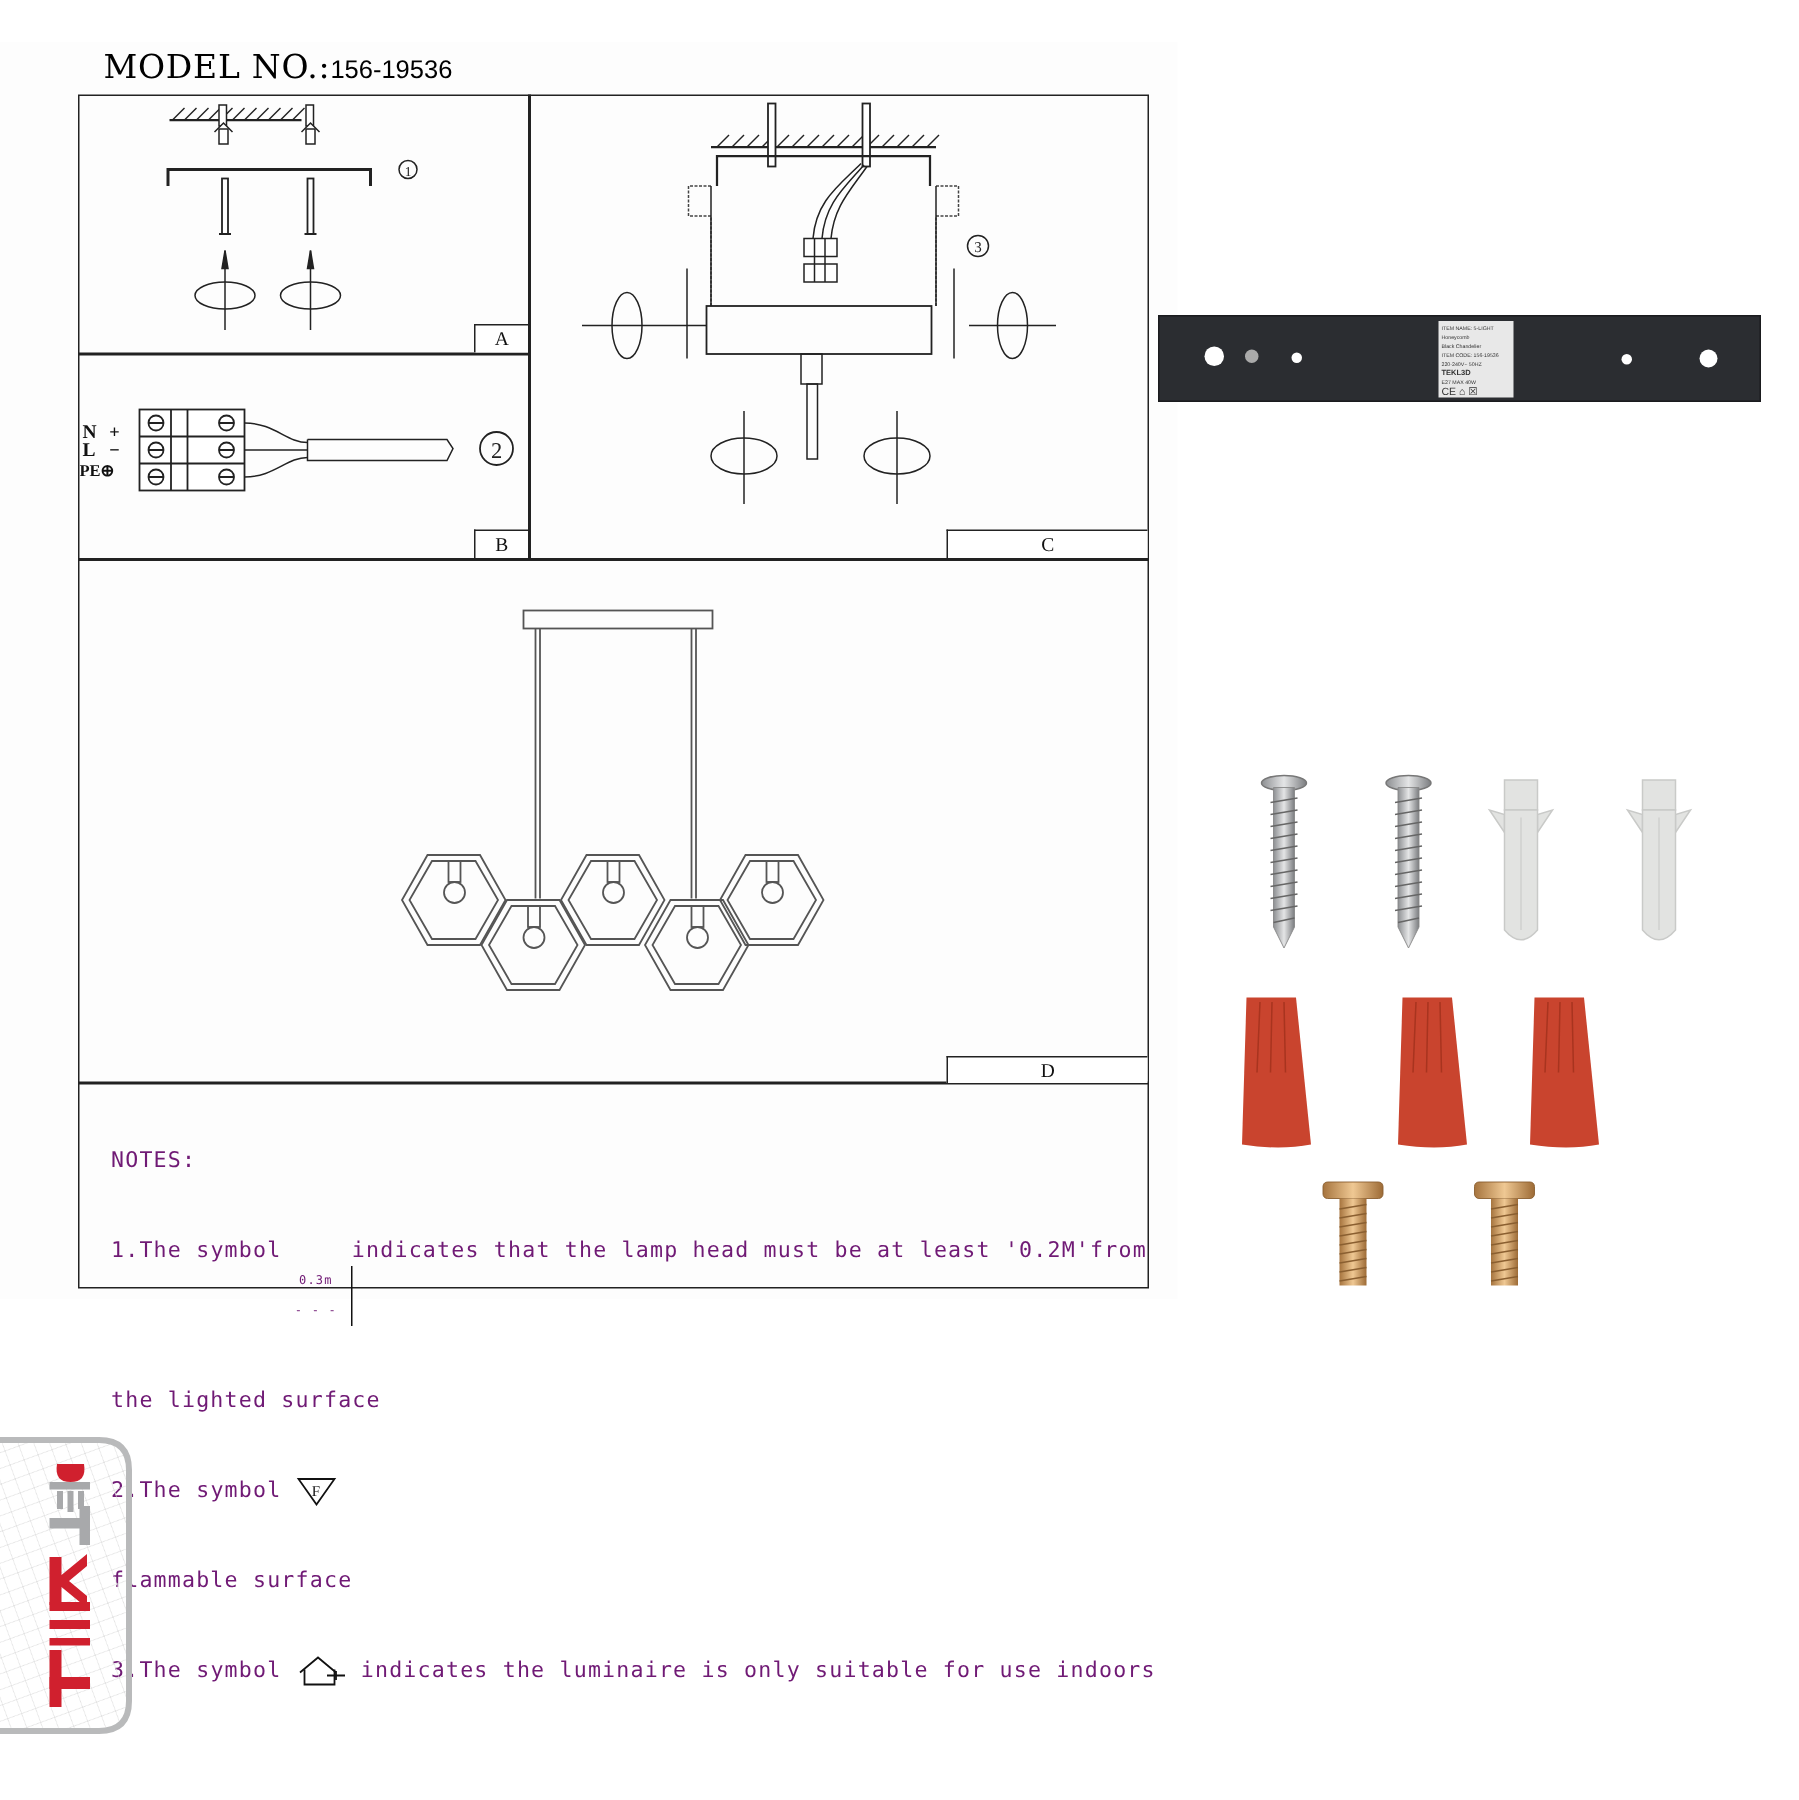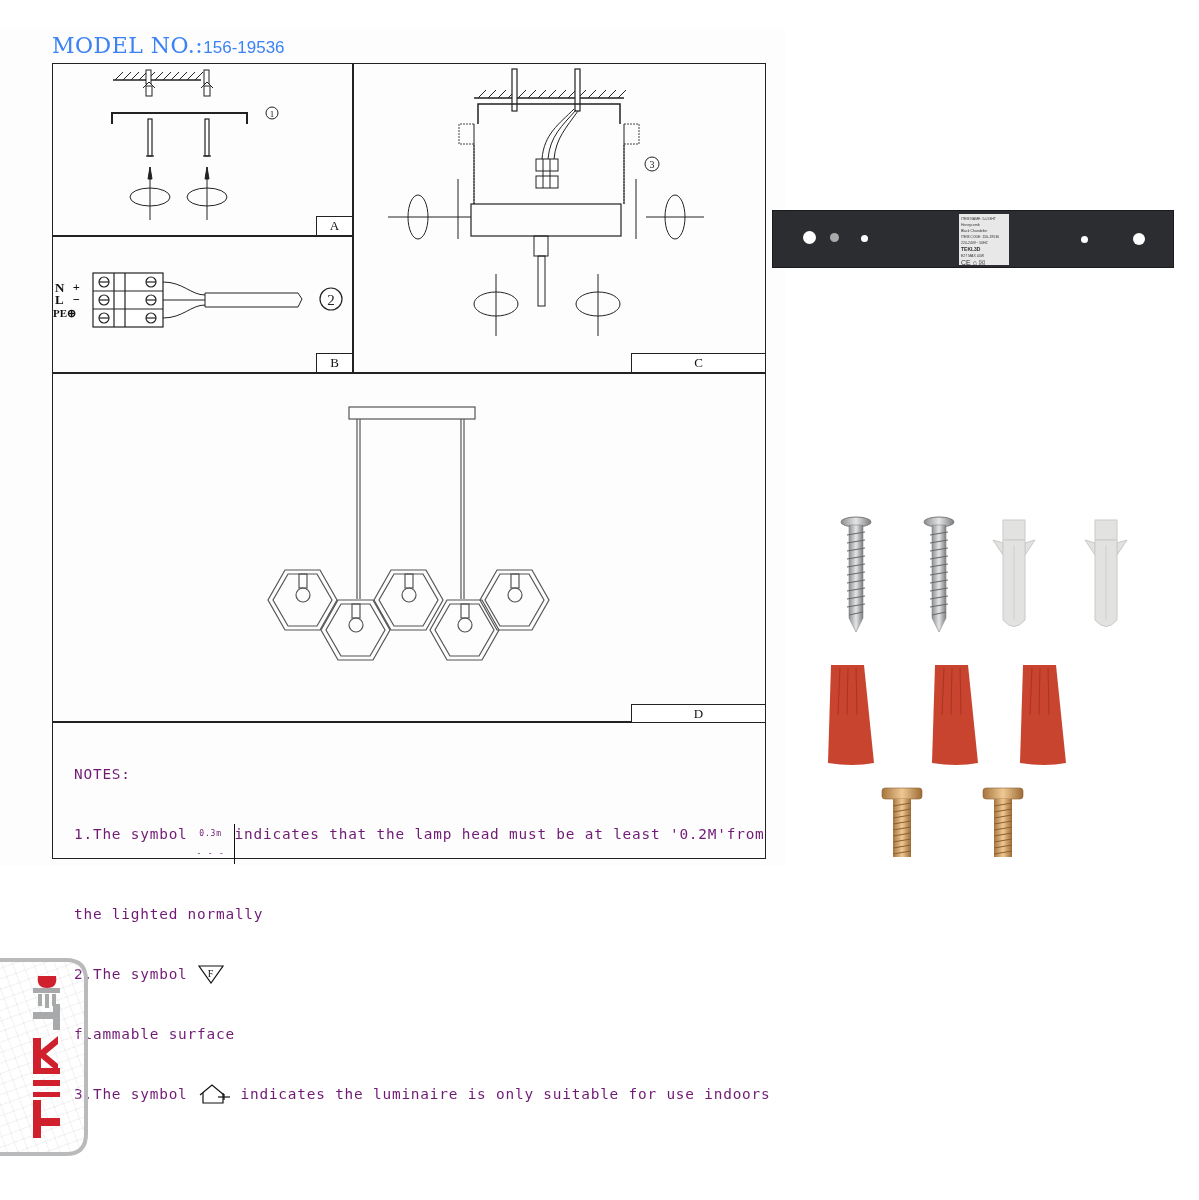--- a/index.html
+++ b/index.html
@@ -1,19 +1,19 @@
 <!DOCTYPE html>
 <html><head>
 <meta charset="utf-8">
 <style>
   html,body{margin:0;padding:0;background:#ffffff;}
   body{width:1199px;height:1200px;position:relative;overflow:hidden;font-family:"DejaVu Sans Mono","Liberation Mono",monospace;color:#111;}
   .abs{position:absolute;}
   .doc-bg{left:0;top:28px;width:785px;height:838px;background:#fdfdfd;}
-  .model{left:52px;top:33px;font-family:"DejaVu Serif","Liberation Serif",serif;font-size:22px;letter-spacing:0.5px;color:#3b82f6;}
+  .model{left:69px;top:33px;font-family:"DejaVu Serif","Liberation Serif",serif;font-size:22px;letter-spacing:0.5px;color:#000000;}
   .model .num{font-family:"Liberation Sans",sans-serif;font-size:17px;letter-spacing:0;}
   .frame{border:1.5px solid #222;box-sizing:border-box;}
   .panel-label{position:absolute;border:1.5px solid #222;border-right:none;border-bottom:none;background:#fff;font-family:"Liberation Serif",serif;font-size:13px;text-align:center;line-height:18px;box-sizing:border-box;}
   .notes{left:74px;top:724px;font-family:"DejaVu Sans Mono",monospace;font-size:14.4px;line-height:20px;letter-spacing:0.8px;white-space:pre;color:#701a75;}
   .hw{position:absolute;}
   .logo{left:0;top:958px;width:88px;height:198px;}
 </style>
 </head>
 <body>
 
@@ -222,22 +222,22 @@
         <circle cx="412" cy="251" r="7"></circle>
       <rect x="458" y="200" width="8" height="14"></rect>
         <circle cx="462" cy="221" r="7"></circle>
     </g>
   </svg>
   <div class="panel-label" style="left:578px;top:330px;width:134px;height:18px;">D</div>
 </div>
 
 <div class="abs notes">
   <div>NOTES:</div>
-  <div><span>1.</span><span>The symbol</span><span style="display:inline-block;width:46px;font-size:8px;vertical-align:top;border-right:1.5px solid #111;text-align:center;"><span>0.3m</span><br>- - -</span><span>indicates that the lamp head must be at least '0.2M'from</span></div>
-  <div>the lighted normally</div>
+  <div><span>1.</span><span>The symbol</span><span style="display:inline-block;width:46px;font-size:8px;vertical-align:top;border-right:1.5px solid #111;text-align:center;margin-top:20px;"><span>0.3m</span><br>- - -</span><span>indicates that the lamp head must be at least '0.2M'from</span></div>
+  <div>the lighted surface</div>
   <div><span>2.</span><span>The symbol</span> <span style="display:inline-block;width:28px;height:20px;position:relative;vertical-align:top;"><svg width="28" height="20" viewBox="0 0 28 20" style="position:absolute;left:0;top:0;">
           <polygon points="2,2 26,2 14,19" fill="none" stroke="#111" stroke-width="1.2"></polygon>
           <text x="14" y="13" font-size="10" text-anchor="middle" font-family="Liberation Serif, serif" fill="#111">F</text>
         </svg></span> </div>
   <div>flammable surface</div>
   <div><span>3.</span><span>The symbol</span> <span style="display:inline-block;width:34px;height:20px;position:relative;vertical-align:top;"><svg width="34" height="20" viewBox="0 0 34 20" style="position:absolute;left:0;top:0;">
           <polyline points="3,11 15,1 27,11" fill="none" stroke="#111" stroke-width="1.2"></polyline>
           <polyline points="6,9 6,19 26,19 26,9" fill="none" stroke="#111" stroke-width="1.2"></polyline>
           <line x1="21" y1="13" x2="33" y2="13" stroke="#111" stroke-width="1.2"></line>
           <line x1="27" y1="10" x2="27" y2="16" stroke="#111" stroke-width="1.2"></line>

